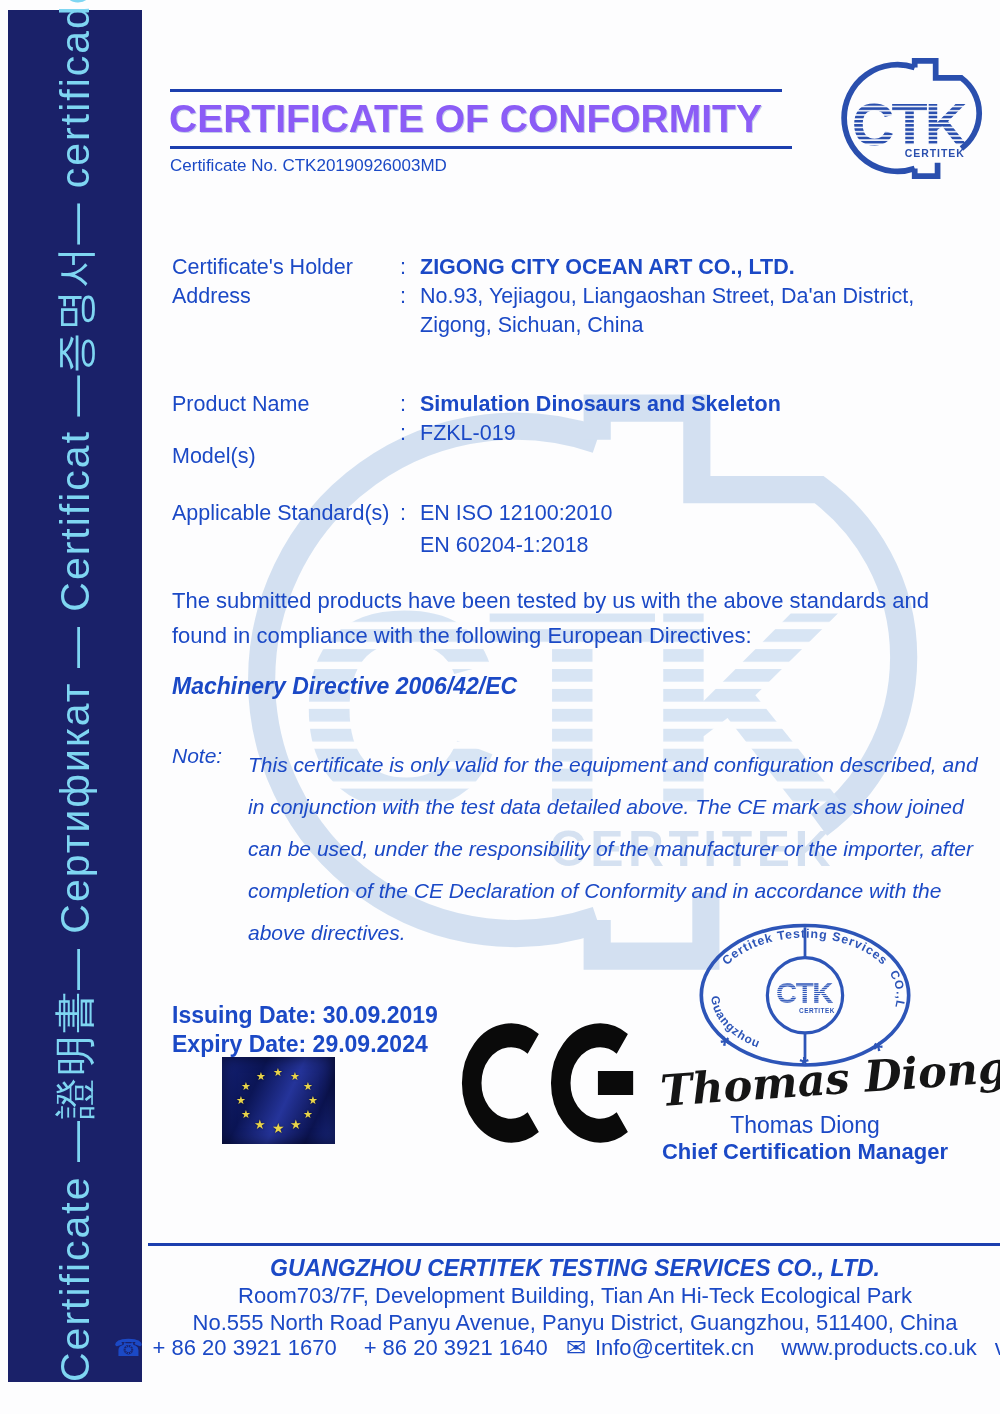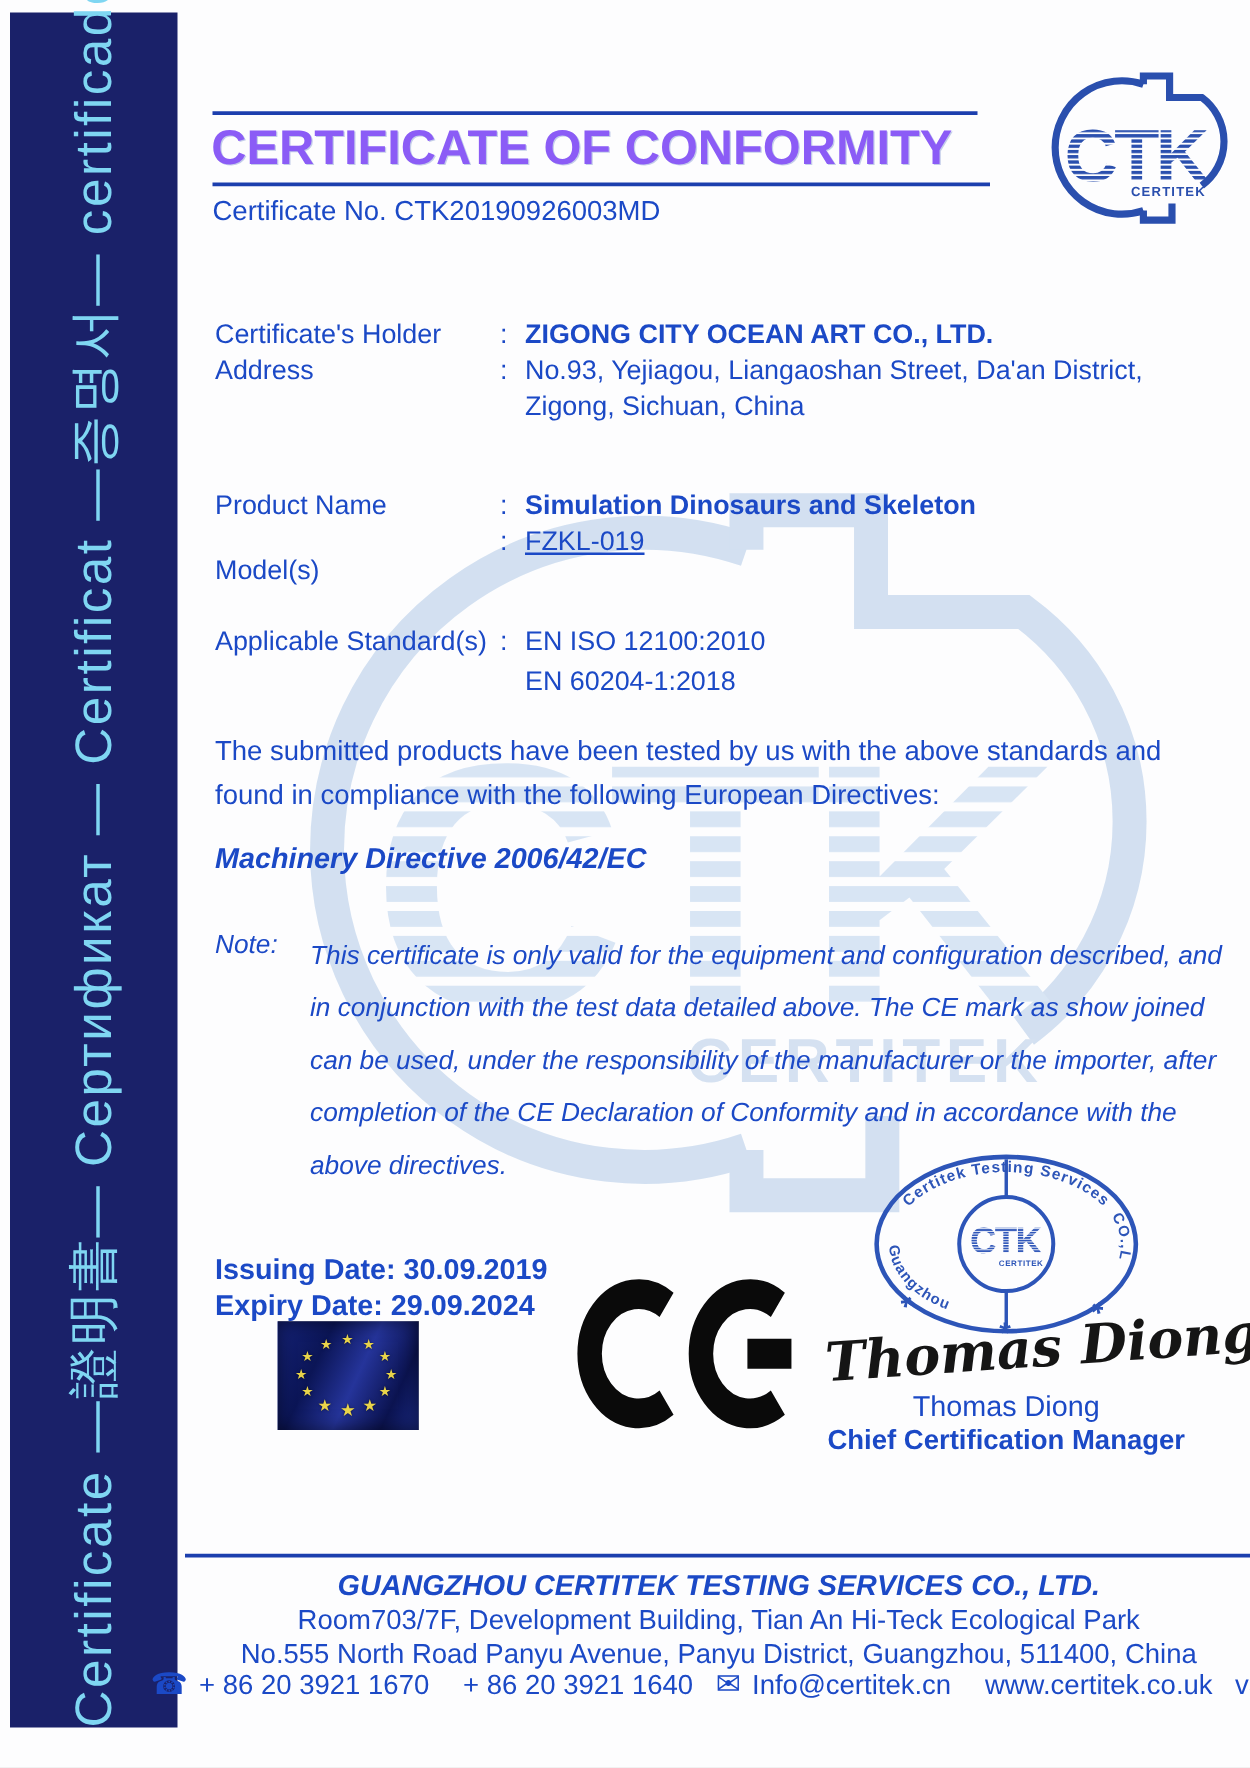--- a/index.html
+++ b/index.html
@@ -20,21 +20,21 @@
     line-height:134px;text-align:center;white-space:nowrap;
   }
 
   
   .watermark{left:185px;top:390px;width:770px;opacity:.33;}
 
   
   .rule{background:#1c3fae;height:3px;}
   .title{left:169px;top:97px;font-size:39px;font-weight:bold;color:#8b5cf6;letter-spacing:0;white-space:nowrap;
          text-shadow:1px 1px 0 rgba(28,63,174,.25);}
-  .certno{left:170px;top:156px;font-size:22px;white-space:nowrap;}
+  .certno{left:170px;top:156px;font-size:17px;white-space:nowrap;}
   .hlogo{left:828px;top:57px;width:162px;}
 
   
   .lab{left:172px;font-size:21.5px;white-space:nowrap;}
   .col{left:400px;font-size:21.5px;}
   .val{left:420px;font-size:21.5px;white-space:nowrap;}
   .bold{font-weight:bold;}
 
   .para{left:172px;top:583px;width:816px;font-size:22px;line-height:35px;}
   .directive{left:172px;top:673px;font-size:23px;font-weight:bold;font-style:italic;white-space:nowrap;}
@@ -118,21 +118,21 @@
   <div class="abs col" style="top:284px;">:</div>
   <div class="abs val" style="top:284px;">No.93, Yejiagou, Liangaoshan Street, Da'an District,</div>
   <div class="abs val" style="top:313px;">Zigong, Sichuan, China</div>
 
   <div class="abs lab" style="top:392px;">Product Name</div>
   <div class="abs col" style="top:392px;">:</div>
   <div class="abs val bold" style="top:392px;">Simulation Dinosaurs and Skeleton</div>
 
   <div class="abs lab" style="top:444px;">Model(s)</div>
   <div class="abs col" style="top:421px;">:</div>
-  <div class="abs val" style="top:421px;text-decoration:underline;">FZKL-019</div>
+  <div class="abs val" style="top:421px;">FZKL-019</div>
 
   <div class="abs lab" style="top:501px;">Applicable Standard(s)</div>
   <div class="abs col" style="top:501px;">:</div>
   <div class="abs val" style="top:501px;">EN ISO 12100:2010</div>
   <div class="abs val" style="top:533px;">EN 60204-1:2018</div>
 
   <div class="abs para">The submitted products have been tested by us with the above standards and found in compliance with the following European Directives:</div>
 
   <div class="abs directive">Machinery Directive 2006/42/EC</div>
 
@@ -210,18 +210,18 @@
     </svg>
     <span>+ 86 20 3921 1640</span>
     <span class="gap"></span>
     <span class="icon-glyph">✉</span>
     <span>Info@certitek.cn</span>
     <span class="gap"></span>
     <svg width="20" height="20" viewBox="0 0 20 20">
       <circle cx="10" cy="10" r="9" fill="#1b49c6"></circle>
       <path d="M 4 5 A 9 7 0 0 0 16 6 M 3 12 A 10 7 0 0 1 17 13 M 10 1 A 5 9 0 0 0 10 19" fill="none" stroke="#fff" stroke-width="1.4"></path>
     </svg>
-    <span>www.certitek.co.uk</span>
+    <span>www.products.co.uk</span>
     <span class="gap"></span>
     <span>v3.0</span>
   </div>
 
 </div>
 
 </body></html>

